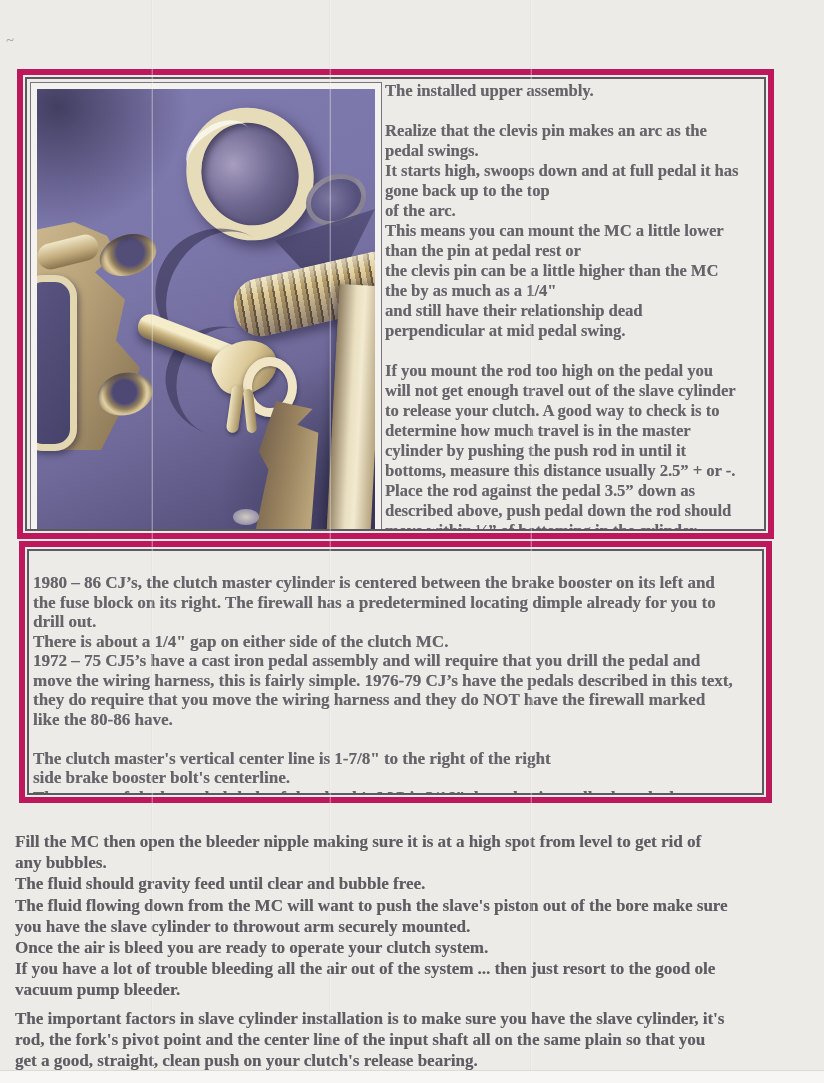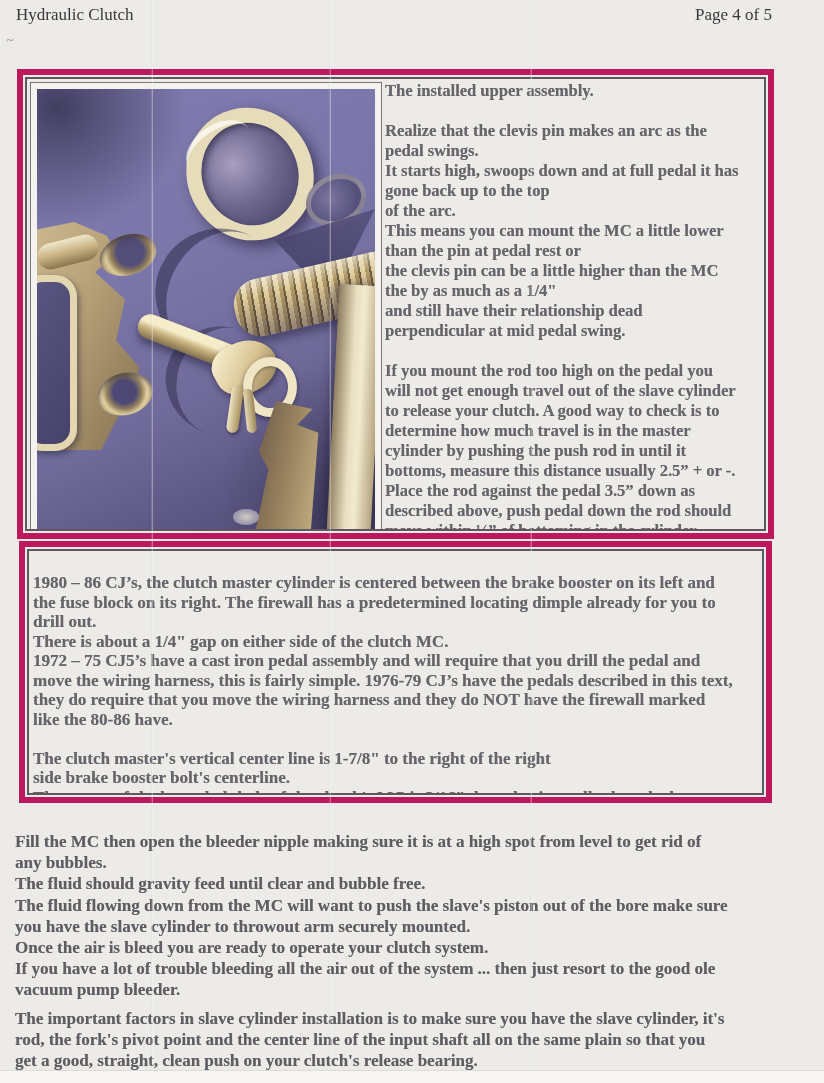--- a/index.html
+++ b/index.html
@@ -98,24 +98,20 @@
     background:linear-gradient(to right, rgba(130,128,134,.10), rgba(255,255,255,.45));}
   .f1{left:151px;}.f2{left:329px;}.f3{left:530px;}
   .scan-edge{position:absolute;left:0;right:0;top:1070px;height:13px;background:#f7f6f4;
     border-top:1px solid #dddbd7;z-index:6;}
 </style>
 </head>
 <body>
 
 <div class="sheet">
 
-  <div class="header">
-    <span>Hydraulic Clutch</span>
-    <span>Page 4 of 5</span>
-  </div>
   <span class="scan-mark">~</span>
 
   <section class="box box1">
     <div class="box-inner row">
       <figure class="photo-frame">
         <div class="photo">
           <div class="ps ph-bore"></div>
           <div class="ps ph-knob"></div>
           <div class="ps ph-shadow-tri"></div>
           <div class="ps ph-spring"></div>

